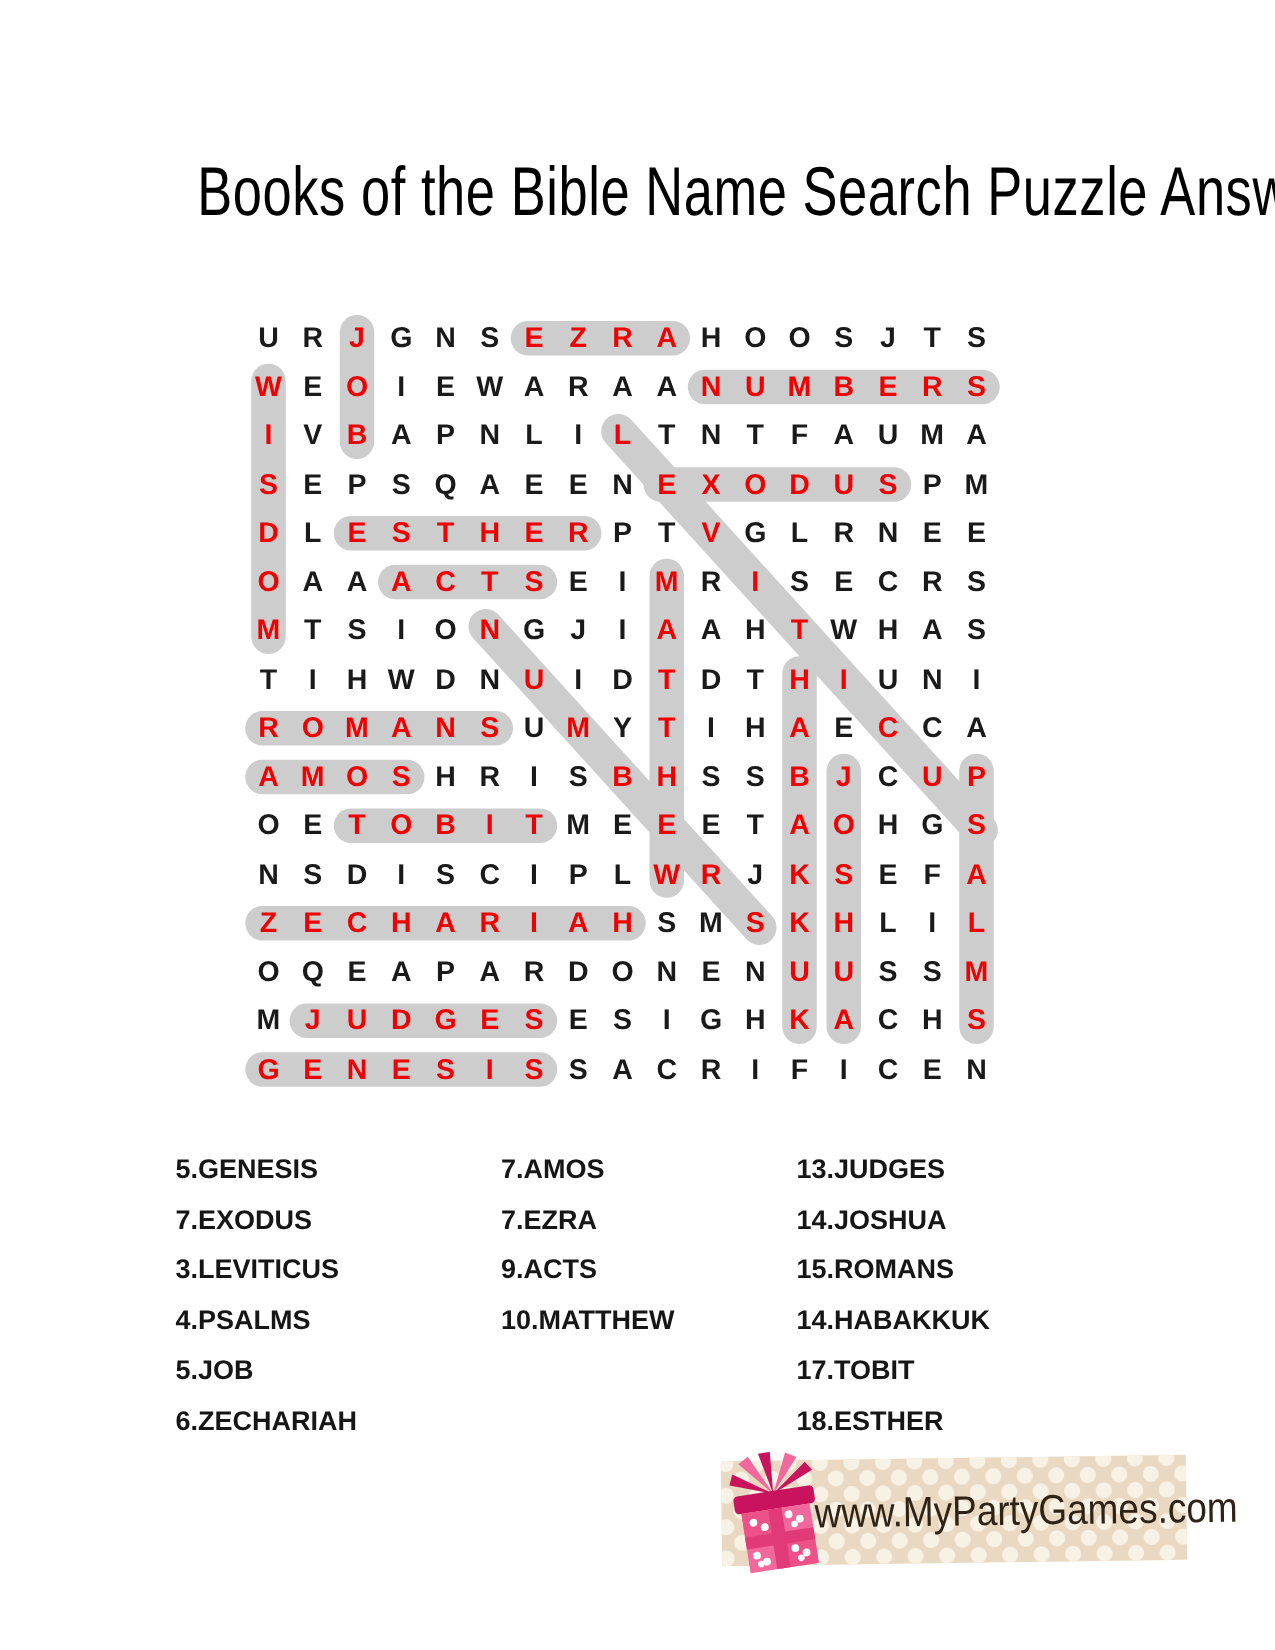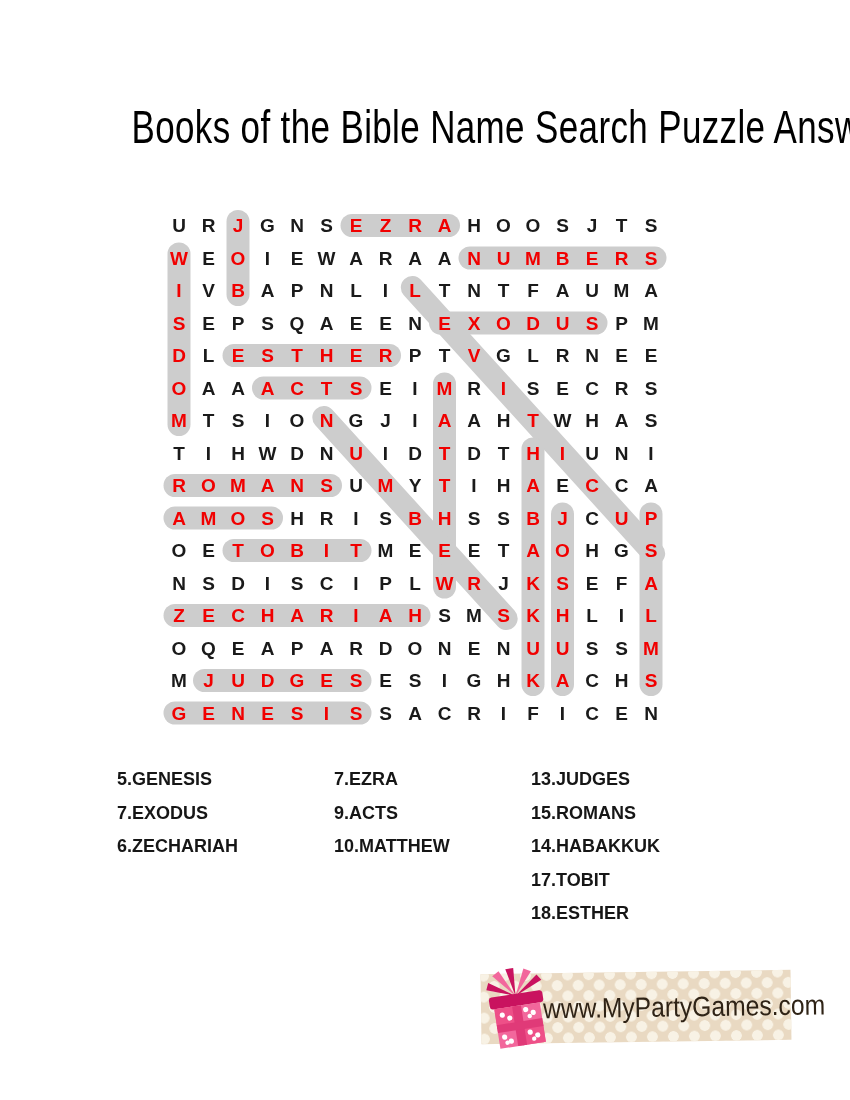--- a/index.html
+++ b/index.html
@@ -345,29 +345,34 @@
         <span class="gl" style="left: 577px; top: 696.5px;">C</span>
         <span class="gl" style="left: 606.5px; top: 696.5px;">E</span>
         <span class="gl" style="left: 636px; top: 696.5px;">N</span>
       </div>
   </div>
 
   <div class="word-list">
     <div class="wl-col c1">
         <div class="wl-item">5.GENESIS</div>
         <div class="wl-item">7.EXODUS</div>
+        <div class="wl-item">3.LEVITICUS</div>
+        <div class="wl-item">4.PSALMS</div>
+        <div class="wl-item">5.JOB</div>
         <div class="wl-item">6.ZECHARIAH</div>
       </div>
     <div class="wl-col c2">
+        <div class="wl-item">7.AMOS</div>
         <div class="wl-item">7.EZRA</div>
         <div class="wl-item">9.ACTS</div>
         <div class="wl-item">10.MATTHEW</div>
       </div>
     <div class="wl-col c3">
         <div class="wl-item">13.JUDGES</div>
+        <div class="wl-item">14.JOSHUA</div>
         <div class="wl-item">15.ROMANS</div>
         <div class="wl-item">14.HABAKKUK</div>
         <div class="wl-item">17.TOBIT</div>
         <div class="wl-item">18.ESTHER</div>
       </div>
   </div>
 
   <div class="logo">
     <div class="banner"></div>
     <svg class="gift" width="86" height="92" viewBox="0 0 86 92">

